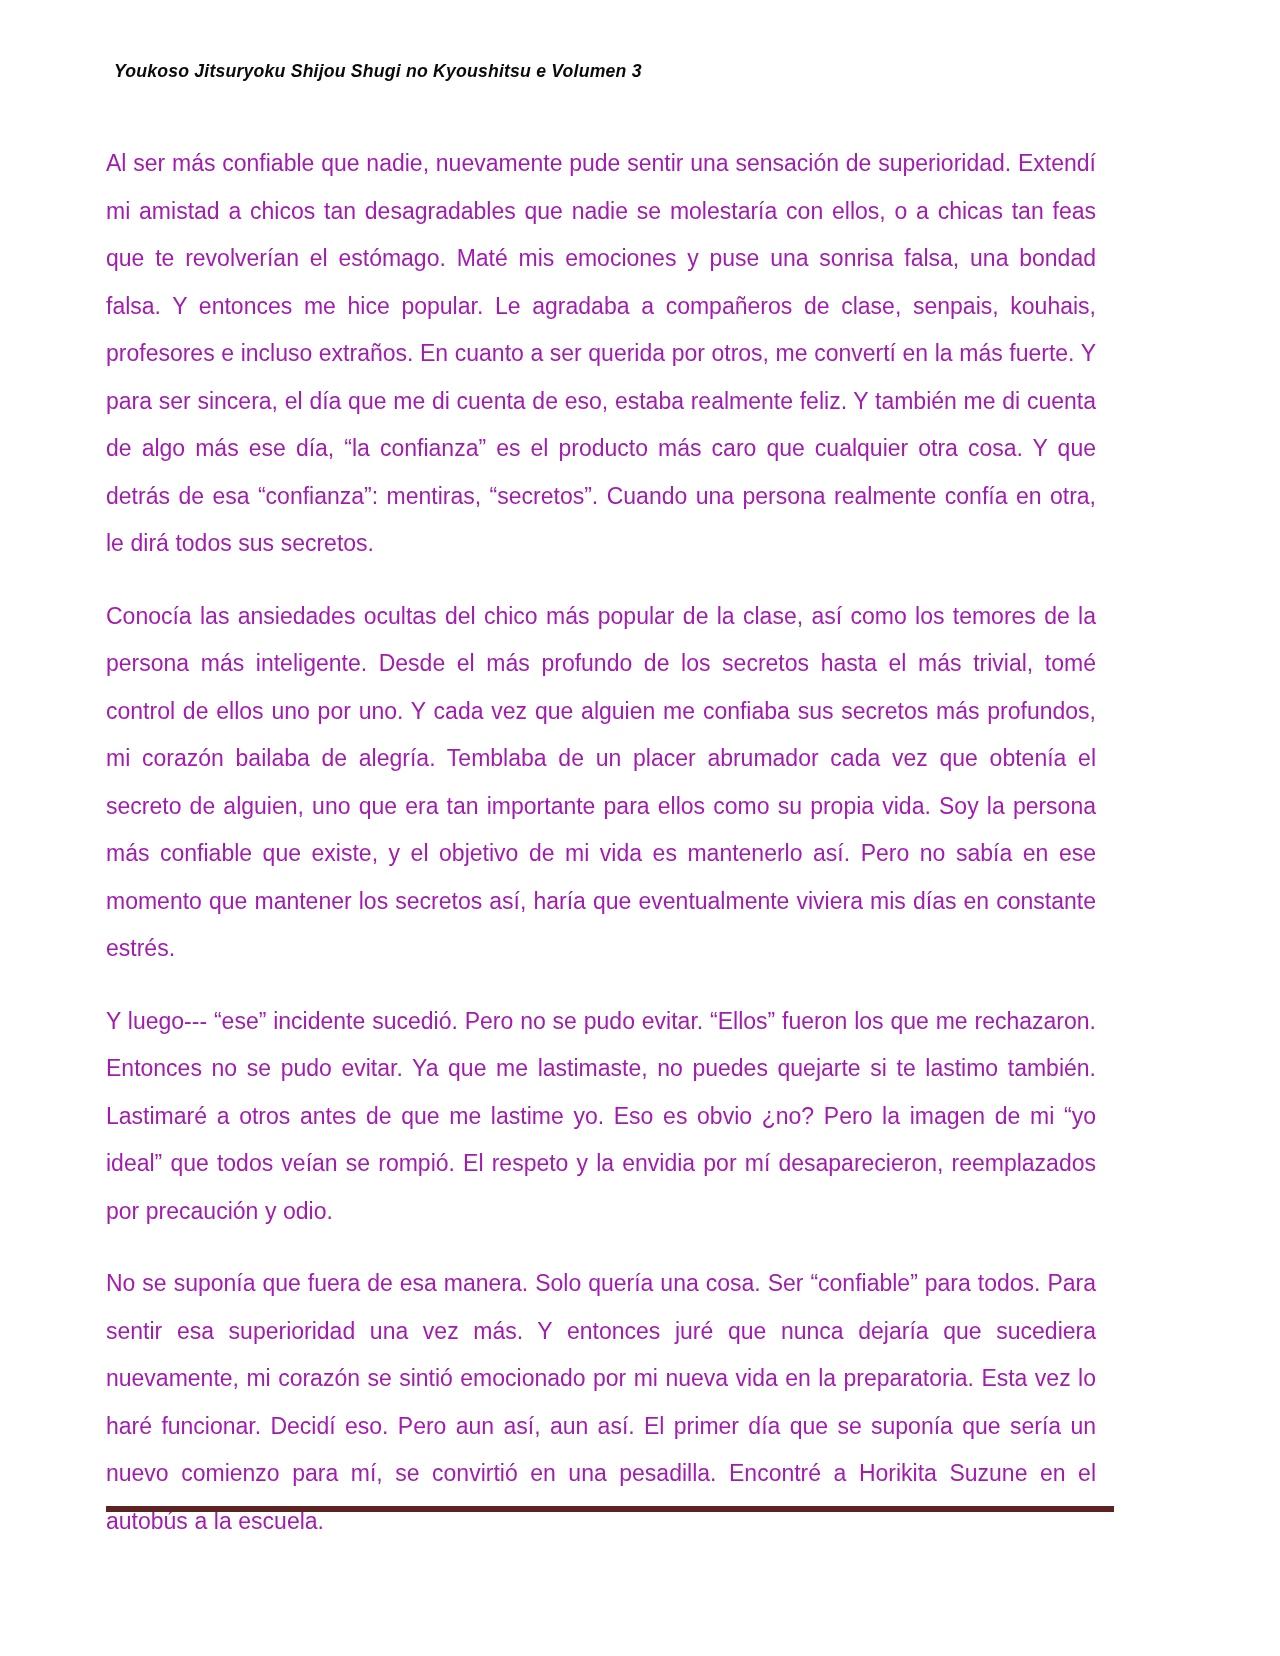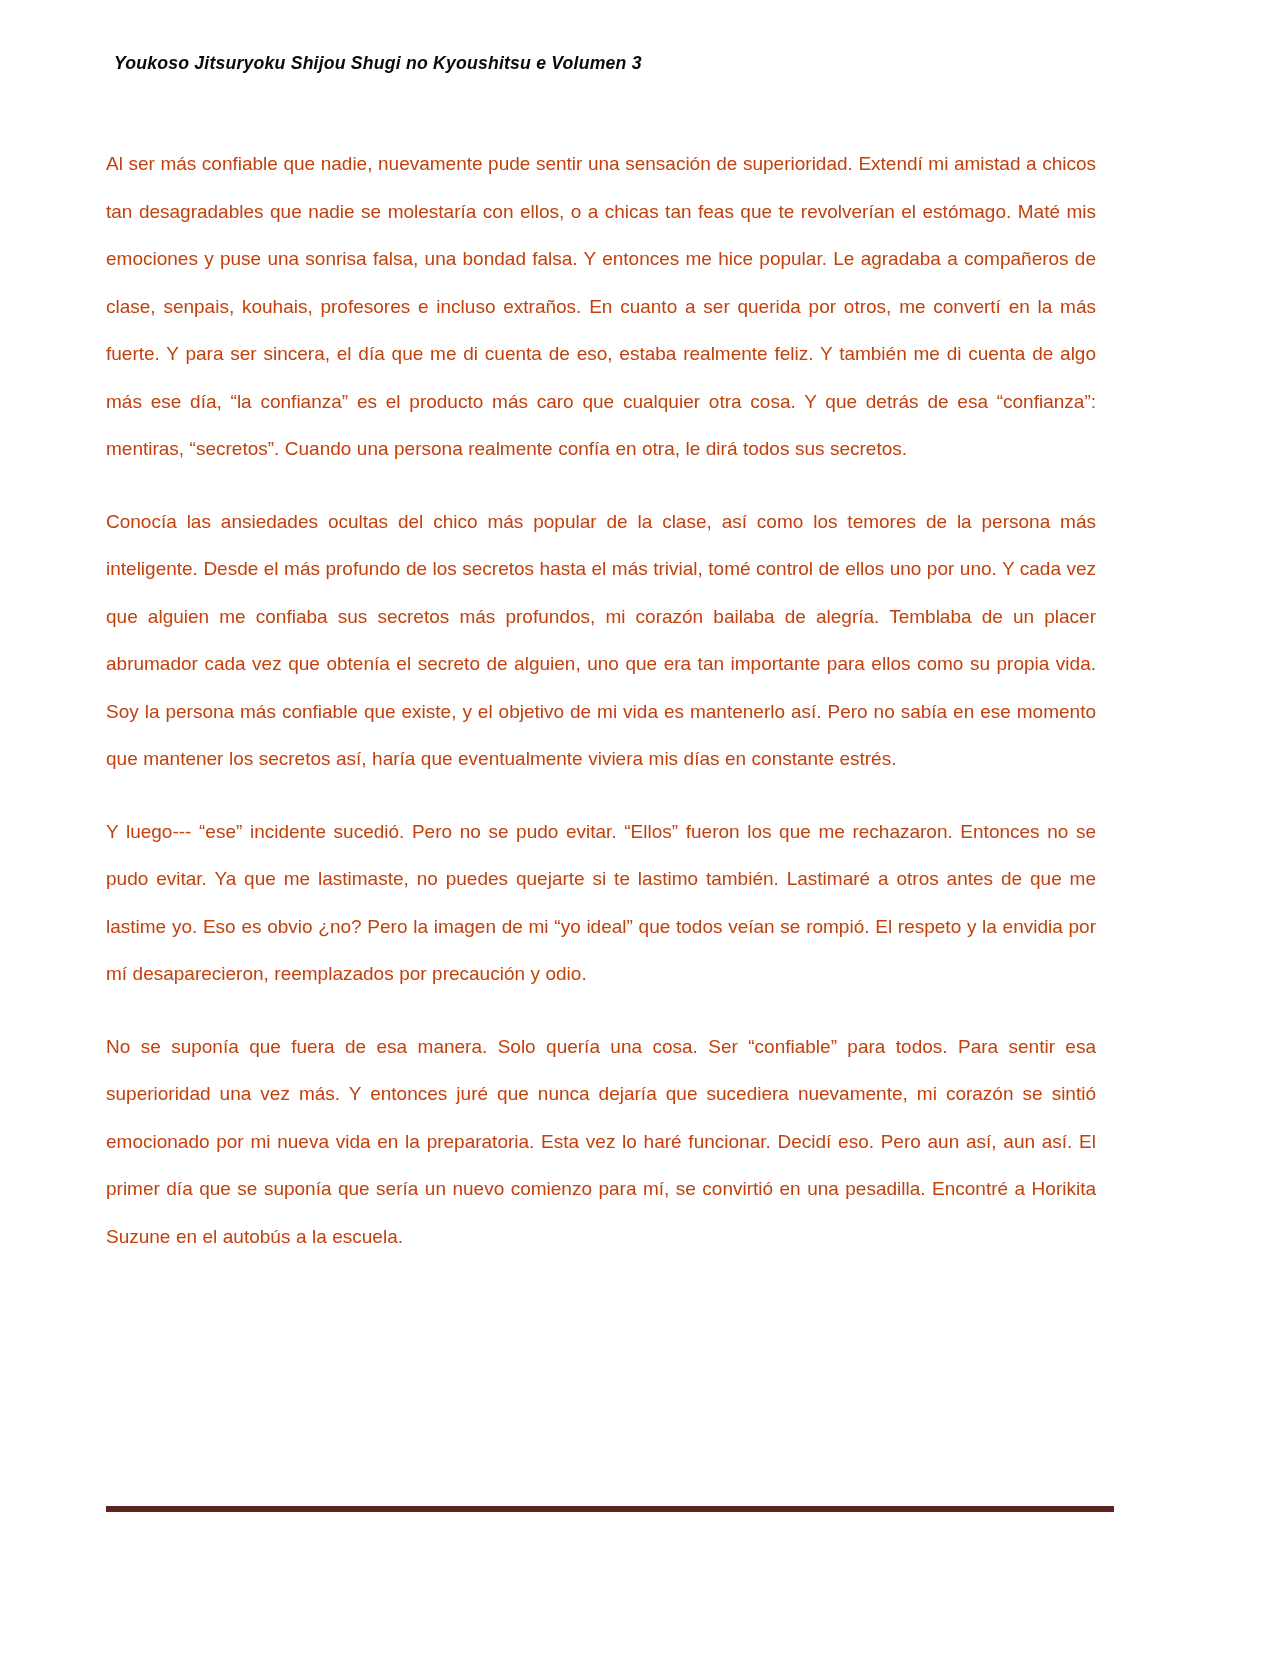--- a/index.html
+++ b/index.html
@@ -16,21 +16,21 @@
     height: 1656px;
     background: #ffffff;
     box-sizing: border-box;
     overflow: hidden;
   }
 
   
   .header {
     position: absolute;
     left: 114px;
-    top: 52px;
+    top: 60px;
     width: 1000px;
   }
   .header-title {
     font-family: "Liberation Sans Narrow", "Liberation Sans", sans-serif;
     font-size: 19px;
     font-weight: bold;
     font-style: italic;
     letter-spacing: 0.2px;
     color: #0a0a0a;
     transform: scaleX(0.93);
@@ -40,23 +40,23 @@
 
   
   .content {
     position: absolute;
     left: 106px;
     top: 140px;
     width: 1006px;
   }
   .para {
     font-family: "Liberation Sans Narrow", "Liberation Sans", sans-serif;
-    font-size: 19px;
+    font-size: 23px;
     line-height: 47.5px;
-    color: #c2410c;
+    color: #a21caf;
     text-align: justify;
     text-justify: inter-word;
     margin: 0 16px 25px 0;
     hyphens: none;
     -webkit-hyphens: none;
     word-spacing: 0.2px;
   }
   .para:last-child { margin-bottom: 0; }
 
   

